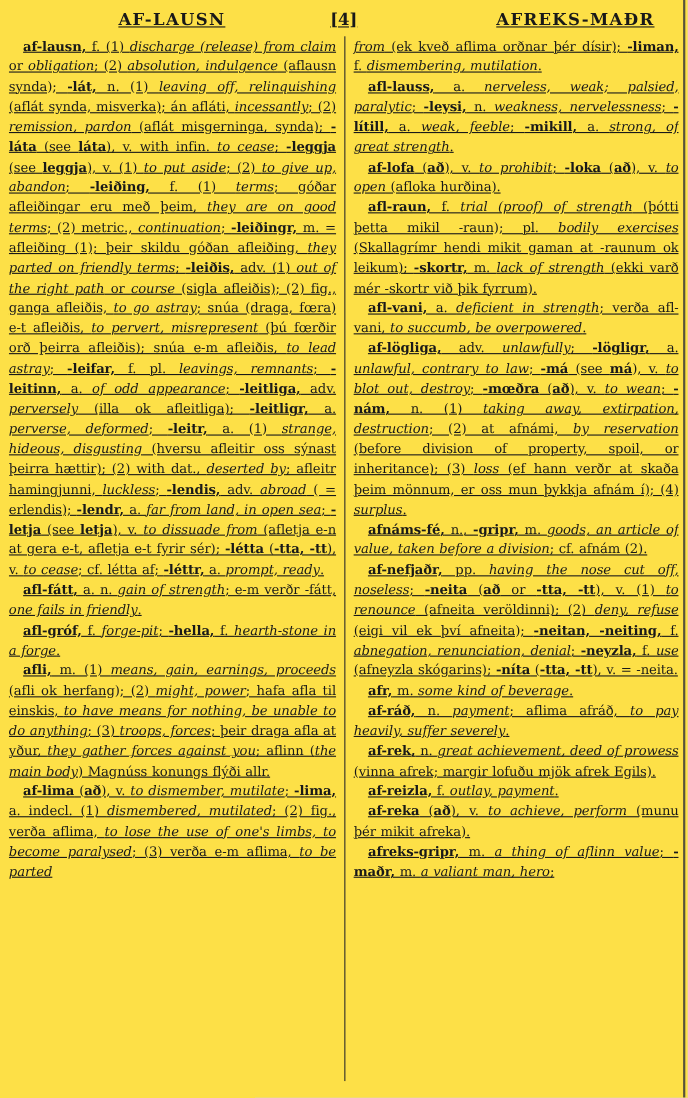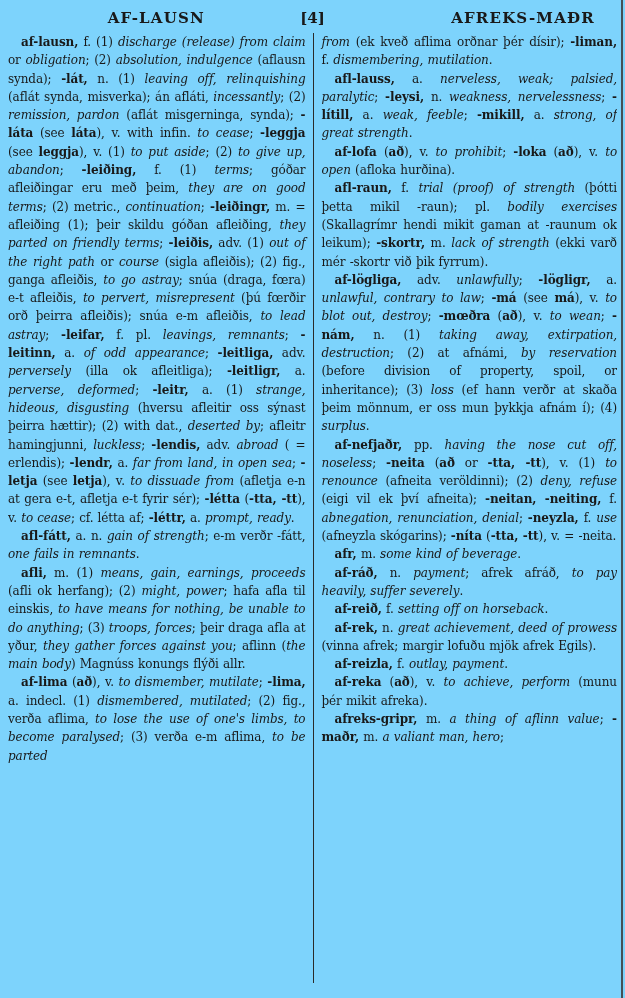--- a/index.html
+++ b/index.html
@@ -5,24 +5,25 @@
   html, body { margin: 0; padding: 0; }
   body {
     background: #d8d5cd;
     font-family: "DejaVu Serif", "Liberation Serif", serif;
   }
   .page {
     position: relative;
     width: 625px;
     height: 998px;
     margin: 0 auto;
-    background: #7dd3fc;
+    background: #fde047;
     color: #191919;
     overflow: hidden;
     box-sizing: border-box;
+    text-decoration: underline;
   }
   .page-edge-line {
     position: absolute;
     top: 0; right: 2px;
     width: 2px; height: 100%;
     background: #3a3a38;
     opacity: .85;
   }
   .running-head {
     display: flex;
@@ -71,33 +72,35 @@
 
   <div class="running-head">
     <span class="head-left">AF-LAUSN</span>
     <span class="head-center">[4]</span>
     <span class="head-right">AFREKS-MAÐR</span>
   </div>
 
   <div class="columns">
     <div class="col col-left">
         <p class="entry"><span class="s-b">af-lausn,</span><span class="s-r"> f. (1) </span><span class="s-i">discharge (release) from claim</span><span class="s-r"> or </span><span class="s-i">obligation</span><span class="s-r">; (2) </span><span class="s-i">absolution, indulgence</span><span class="s-r"> (aflausn synda); </span><span class="s-b">-lát,</span><span class="s-r"> n. (1) </span><span class="s-i">leaving off, relinquishing</span><span class="s-r"> (aflát synda, misverka); án afláti, </span><span class="s-i">incessantly</span><span class="s-r">; (2) </span><span class="s-i">remission, pardon</span><span class="s-r"> (aflát misgerninga, synda); </span><span class="s-b">-láta</span><span class="s-r"> (see </span><span class="s-b">láta</span><span class="s-r">), v. with infin. </span><span class="s-i">to cease</span><span class="s-r">; </span><span class="s-b">-leggja</span><span class="s-r"> (see </span><span class="s-b">leggja</span><span class="s-r">), v. (1) </span><span class="s-i">to put aside</span><span class="s-r">; (2) </span><span class="s-i">to give up, abandon</span><span class="s-r">; </span><span class="s-b">-leiðing,</span><span class="s-r"> f. (1) </span><span class="s-i">terms</span><span class="s-r">; góðar afleiðingar eru með þeim, </span><span class="s-i">they are on good terms</span><span class="s-r">; (2) metric., </span><span class="s-i">continuation</span><span class="s-r">; </span><span class="s-b">-leiðingr,</span><span class="s-r"> m. = afleiðing (1); þeir skildu góðan afleiðing, </span><span class="s-i">they parted on friendly terms</span><span class="s-r">; </span><span class="s-b">-leiðis,</span><span class="s-r"> adv. (1) </span><span class="s-i">out of the right path</span><span class="s-r"> or </span><span class="s-i">course</span><span class="s-r"> (sigla afleiðis); (2) fig., ganga afleiðis, </span><span class="s-i">to go astray</span><span class="s-r">; snúa (draga, fœra) e-t afleiðis, </span><span class="s-i">to pervert, misrepresent</span><span class="s-r"> (þú fœrðir orð þeirra afleiðis); snúa e-m afleiðis, </span><span class="s-i">to lead astray</span><span class="s-r">; </span><span class="s-b">-leifar,</span><span class="s-r"> f. pl. </span><span class="s-i">leavings, remnants</span><span class="s-r">; </span><span class="s-b">-leitinn,</span><span class="s-r"> a. </span><span class="s-i">of odd appearance</span><span class="s-r">; </span><span class="s-b">-leitliga,</span><span class="s-r"> adv. </span><span class="s-i">perversely</span><span class="s-r"> (illa ok afleitliga); </span><span class="s-b">-leitligr,</span><span class="s-r"> a. </span><span class="s-i">perverse, deformed</span><span class="s-r">; </span><span class="s-b">-leitr,</span><span class="s-r"> a. (1) </span><span class="s-i">strange, hideous, disgusting</span><span class="s-r"> (hversu afleitir oss sýnast þeirra hættir); (2) with dat., </span><span class="s-i">deserted by</span><span class="s-r">; afleitr hamingjunni, </span><span class="s-i">luckless</span><span class="s-r">; </span><span class="s-b">-lendis,</span><span class="s-r"> adv. </span><span class="s-i">abroad</span><span class="s-r"> ( = erlendis); </span><span class="s-b">-lendr,</span><span class="s-r"> a. </span><span class="s-i">far from land, in open sea</span><span class="s-r">; </span><span class="s-b">-letja</span><span class="s-r"> (see </span><span class="s-b">letja</span><span class="s-r">), v. </span><span class="s-i">to dissuade from</span><span class="s-r"> (afletja e-n at gera e-t, afletja e-t fyrir sér); </span><span class="s-b">-létta</span><span class="s-r"> (</span><span class="s-b">-tta, -tt</span><span class="s-r">), v. </span><span class="s-i">to cease</span><span class="s-r">; cf. létta af; </span><span class="s-b">-léttr,</span><span class="s-r"> a. </span><span class="s-i">prompt, ready</span><span class="s-r">.</span></p>
-        <p class="entry"><span class="s-b">afl-fátt,</span><span class="s-r"> a. n. </span><span class="s-i">gain of strength</span><span class="s-r">; e-m verðr -fátt, </span><span class="s-i">one fails in remnants</span><span class="s-r">.</span></p>
+        <p class="entry"><span class="s-b">afl-fátt,</span><span class="s-r"> a. n. </span><span class="s-i">gain of strength</span><span class="s-r">; e-m verðr -fátt, </span><span class="s-i">one fails in friendly</span><span class="s-r">.</span></p>
+        <p class="entry"><span class="s-b">afl-gróf,</span><span class="s-r"> f. </span><span class="s-i">forge-pit</span><span class="s-r">; </span><span class="s-b">-hella,</span><span class="s-r"> f. </span><span class="s-i">hearth-stone in a forge</span><span class="s-r">.</span></p>
         <p class="entry"><span class="s-b">afli,</span><span class="s-r"> m. (1) </span><span class="s-i">means, gain, earnings, proceeds</span><span class="s-r"> (afli ok herfang); (2) </span><span class="s-i">might, power</span><span class="s-r">; hafa afla til einskis, </span><span class="s-i">to have means for nothing, be unable to do anything</span><span class="s-r">; (3) </span><span class="s-i">troops, forces</span><span class="s-r">; þeir draga afla at yður, </span><span class="s-i">they gather forces against you</span><span class="s-r">; aflinn (</span><span class="s-i">the main body</span><span class="s-r">) Magnúss konungs flýði allr.</span></p>
         <p class="entry"><span class="s-b">af-lima</span><span class="s-r"> (</span><span class="s-b">að</span><span class="s-r">), v. </span><span class="s-i">to dismember, mutilate</span><span class="s-r">; </span><span class="s-b">-lima,</span><span class="s-r"> a. indecl. (1) </span><span class="s-i">dismembered, mutilated</span><span class="s-r">; (2) fig., verða aflima, </span><span class="s-i">to lose the use of one's limbs, to become paralysed</span><span class="s-r">; (3) verða e-m aflima, </span><span class="s-i">to be parted</span></p>
       </div>
     <div class="col col-right">
         <p class="entry cont"><span class="s-i">from</span><span class="s-r"> (ek kveð aflima orðnar þér dísir); </span><span class="s-b">-liman,</span><span class="s-r"> f. </span><span class="s-i">dismembering, mutilation</span><span class="s-r">.</span></p>
         <p class="entry"><span class="s-b">afl-lauss,</span><span class="s-r"> a. </span><span class="s-i">nerveless, weak; palsied, paralytic</span><span class="s-r">; </span><span class="s-b">-leysi,</span><span class="s-r"> n. </span><span class="s-i">weakness, nervelessness</span><span class="s-r">; </span><span class="s-b">-lítill,</span><span class="s-r"> a. </span><span class="s-i">weak, feeble</span><span class="s-r">; </span><span class="s-b">-mikill,</span><span class="s-r"> a. </span><span class="s-i">strong, of great strength</span><span class="s-r">.</span></p>
         <p class="entry"><span class="s-b">af-lofa</span><span class="s-r"> (</span><span class="s-b">að</span><span class="s-r">), v. </span><span class="s-i">to prohibit</span><span class="s-r">; </span><span class="s-b">-loka</span><span class="s-r"> (</span><span class="s-b">að</span><span class="s-r">), v. </span><span class="s-i">to open</span><span class="s-r"> (afloka hurðina).</span></p>
         <p class="entry"><span class="s-b">afl-raun,</span><span class="s-r"> f. </span><span class="s-i">trial (proof) of strength</span><span class="s-r"> (þótti þetta mikil -raun); pl. </span><span class="s-i">bodily exercises</span><span class="s-r"> (Skallagrímr hendi mikit gaman at -raunum ok leikum); </span><span class="s-b">-skortr,</span><span class="s-r"> m. </span><span class="s-i">lack of strength</span><span class="s-r"> (ekki varð mér -skortr við þik fyrrum).</span></p>
+        <p class="entry"><span class="s-b">afl-vani,</span><span class="s-r"> a. </span><span class="s-i">deficient in strength</span><span class="s-r">; verða afl-vani, </span><span class="s-i">to succumb, be overpowered</span><span class="s-r">.</span></p>
         <p class="entry"><span class="s-b">af-lögliga,</span><span class="s-r"> adv. </span><span class="s-i">unlawfully</span><span class="s-r">; </span><span class="s-b">-lögligr,</span><span class="s-r"> a. </span><span class="s-i">unlawful, contrary to law</span><span class="s-r">; </span><span class="s-b">-má</span><span class="s-r"> (see </span><span class="s-b">má</span><span class="s-r">), v. </span><span class="s-i">to blot out, destroy</span><span class="s-r">; </span><span class="s-b">-mœðra</span><span class="s-r"> (</span><span class="s-b">að</span><span class="s-r">), v. </span><span class="s-i">to wean</span><span class="s-r">; </span><span class="s-b">-nám,</span><span class="s-r"> n. (1) </span><span class="s-i">taking away, extirpation, destruction</span><span class="s-r">; (2) at afnámi, </span><span class="s-i">by reservation</span><span class="s-r"> (before division of property, spoil, or inheritance); (3) </span><span class="s-i">loss</span><span class="s-r"> (ef hann verðr at skaða þeim mönnum, er oss mun þykkja afnám í); (4) </span><span class="s-i">surplus</span><span class="s-r">.</span></p>
+        <p class="entry"><span class="s-b">afnáms-fé,</span><span class="s-r"> n., </span><span class="s-b">-gripr,</span><span class="s-r"> m. </span><span class="s-i">goods, an article of value, taken before a division</span><span class="s-r">; cf. afnám (2).</span></p>
         <p class="entry"><span class="s-b">af-nefjaðr,</span><span class="s-r"> pp. </span><span class="s-i">having the nose cut off, noseless</span><span class="s-r">; </span><span class="s-b">-neita</span><span class="s-r"> (</span><span class="s-b">að</span><span class="s-r"> or </span><span class="s-b">-tta, -tt</span><span class="s-r">), v. (1) </span><span class="s-i">to renounce</span><span class="s-r"> (afneita veröldinni); (2) </span><span class="s-i">deny, refuse</span><span class="s-r"> (eigi vil ek því afneita); </span><span class="s-b">-neitan, -neiting,</span><span class="s-r"> f. </span><span class="s-i">abnegation, renunciation, denial</span><span class="s-r">; </span><span class="s-b">-neyzla,</span><span class="s-r"> f. </span><span class="s-i">use</span><span class="s-r"> (afneyzla skógarins); </span><span class="s-b">-níta</span><span class="s-r"> (</span><span class="s-b">-tta, -tt</span><span class="s-r">), v. = -neita.</span></p>
         <p class="entry"><span class="s-b">afr,</span><span class="s-r"> m. </span><span class="s-i">some kind of beverage</span><span class="s-r">.</span></p>
-        <p class="entry"><span class="s-b">af-ráð,</span><span class="s-r"> n. </span><span class="s-i">payment</span><span class="s-r">; afrek afráð, </span><span class="s-i">to pay heavily, suffer severely</span><span class="s-r">.</span></p>
-        <p class="entry"><span class="s-b">af-reið,</span><span class="s-r"> f. </span><span class="s-i">setting off on horseback</span><span class="s-r">.</span></p>
+        <p class="entry"><span class="s-b">af-ráð,</span><span class="s-r"> n. </span><span class="s-i">payment</span><span class="s-r">; aflima afráð, </span><span class="s-i">to pay heavily, suffer severely</span><span class="s-r">.</span></p>
         <p class="entry"><span class="s-b">af-rek,</span><span class="s-r"> n. </span><span class="s-i">great achievement, deed of prowess</span><span class="s-r"> (vinna afrek; margir lofuðu mjök afrek Egils).</span></p>
         <p class="entry"><span class="s-b">af-reizla,</span><span class="s-r"> f. </span><span class="s-i">outlay, payment</span><span class="s-r">.</span></p>
         <p class="entry"><span class="s-b">af-reka</span><span class="s-r"> (</span><span class="s-b">að</span><span class="s-r">), v. </span><span class="s-i">to achieve, perform</span><span class="s-r"> (munu þér mikit afreka).</span></p>
         <p class="entry"><span class="s-b">afreks-gripr,</span><span class="s-r"> m. </span><span class="s-i">a thing of aflinn value</span><span class="s-r">; </span><span class="s-b">-maðr,</span><span class="s-r"> m. </span><span class="s-i">a valiant man, hero</span><span class="s-r">;</span></p>
       </div>
   </div>
 </div>
 
 </body></html>

